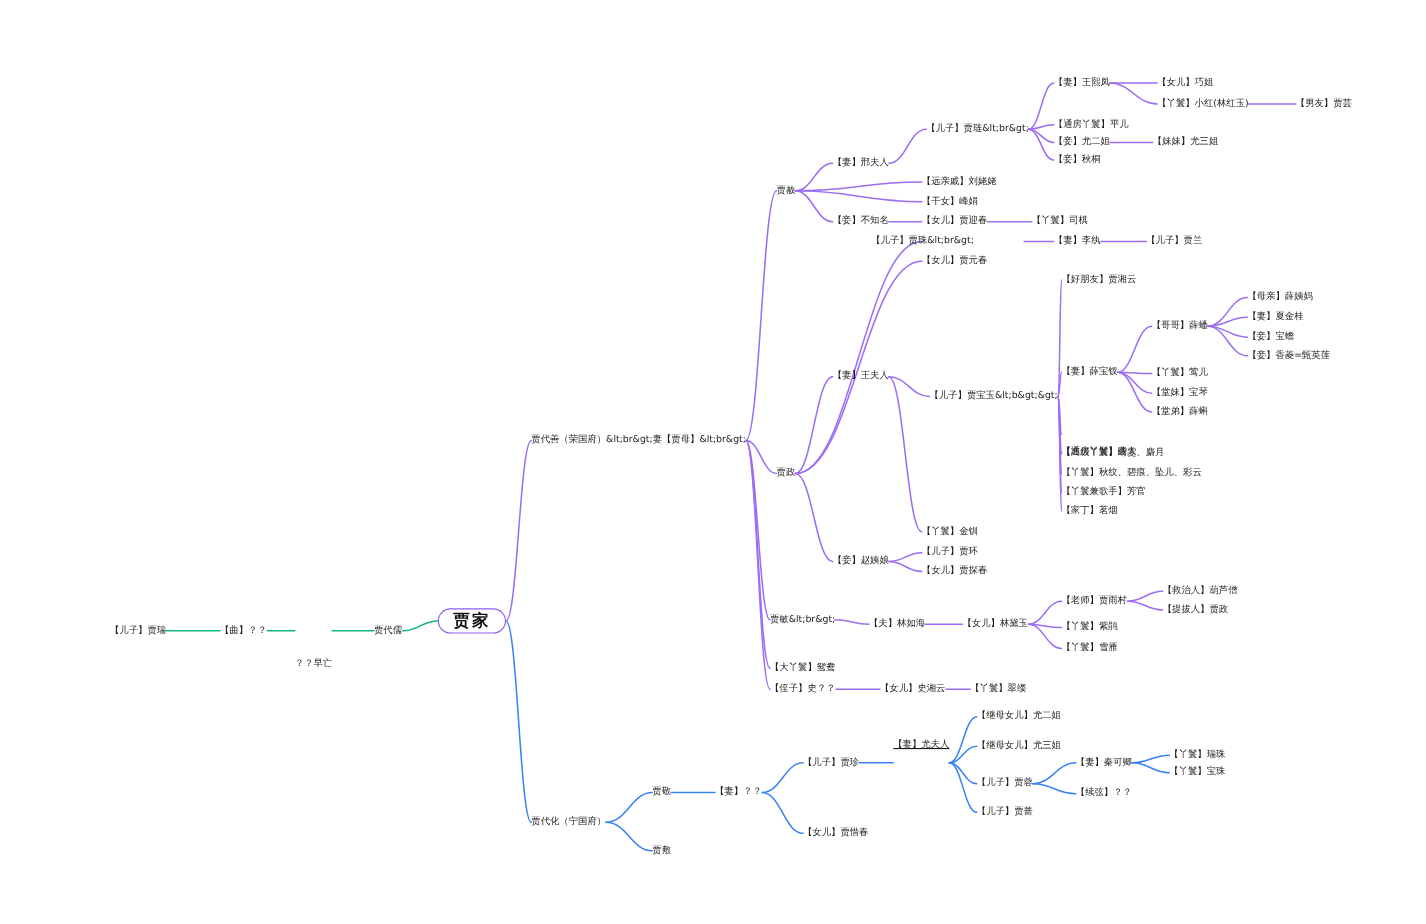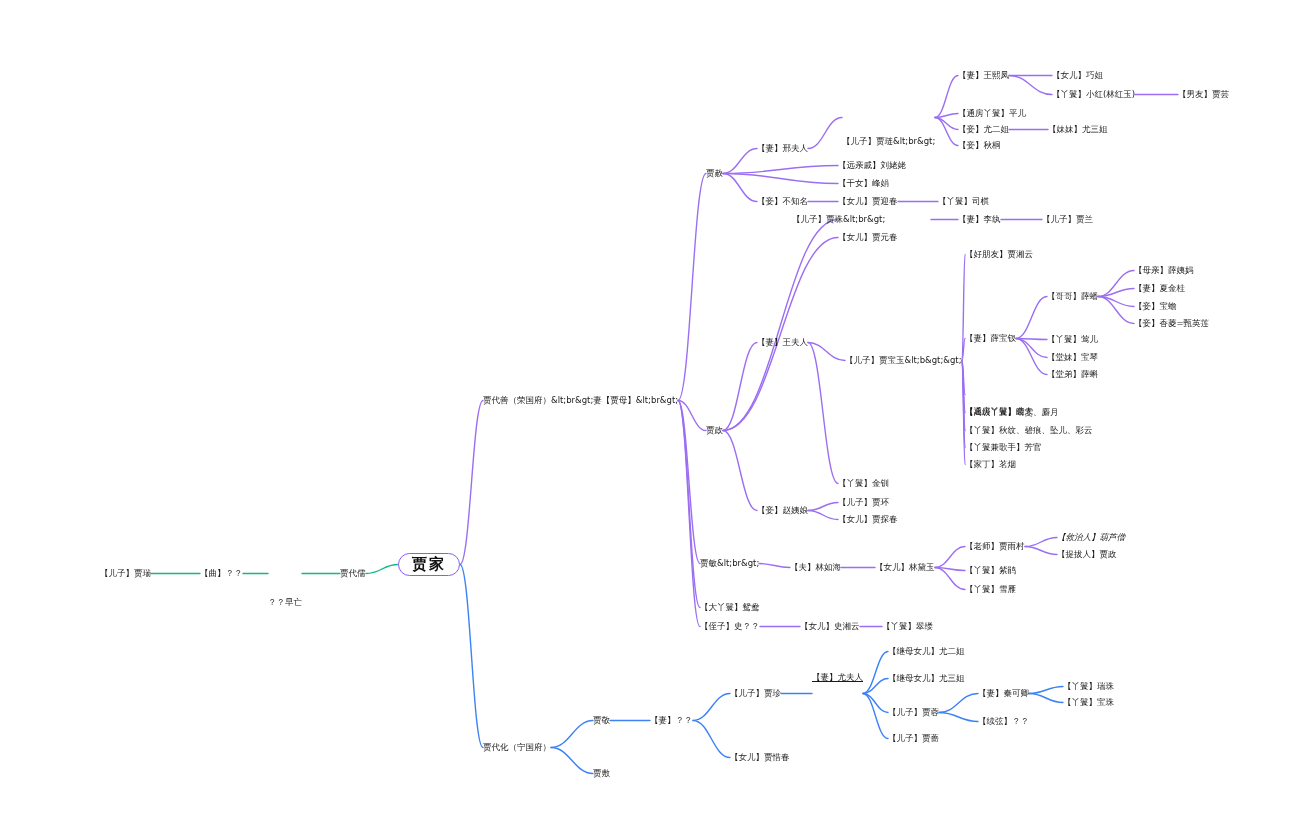--- a/index.html
+++ b/index.html
@@ -105,21 +105,21 @@
       <div class="node branch" style="left: 483px; top: 742px;">贾代化（宁国府）</div>
       <div class="node branch" style="left: 706px; top: 168px;">贾赦</div>
       <div class="node branch" style="left: 706px; top: 425px;">贾政</div>
       <div class="node branch" style="left: 700px; top: 558px;">贾敏&amp;lt;br&amp;gt;</div>
       <div class="node branch" style="left: 700px; top: 602px;">【大丫鬟】鸳鸯</div>
       <div class="node branch" style="left: 700px; top: 621px;">【侄子】史？？</div>
       <div class="node branch" style="left: 757px; top: 143px;">【妻】邢夫人</div>
       <div class="node branch" style="left: 838px; top: 160px;">【远亲戚】刘姥姥</div>
       <div class="node branch" style="left: 838px; top: 178px;">【干女】峰娟</div>
       <div class="node branch" style="left: 757px; top: 196px; text-align: center;">【妾】不知名</div>
-      <div class="node branch" style="left: 842px; top: 112px; margin-top: 24px;">【儿子】贾琏&amp;lt;br&amp;gt;</div>
+      <div class="node branch" style="left: 842px; top: 112px;">【儿子】贾琏&amp;lt;br&amp;gt;</div>
       <div class="node branch" style="left: 958px; top: 70px;">【妻】王熙凤</div>
       <div class="node branch" style="left: 958px; top: 108px;">【通房丫鬟】平儿</div>
       <div class="node branch" style="left: 958px; top: 124px;">【妾】尤二姐</div>
       <div class="node branch" style="left: 958px; top: 140px;">【妾】秋桐</div>
       <div class="node branch" style="left: 1052px; top: 70px;">【女儿】巧姐</div>
       <div class="node branch" style="left: 1052px; top: 89px;">【丫鬟】小红(林红玉)</div>
       <div class="node branch" style="left: 1178px; top: 89px;">【男友】贾芸</div>
       <div class="node branch" style="left: 1048px; top: 124px;">【妹妹】尤三姐</div>
       <div class="node branch" style="left: 838px; top: 196px;">【女儿】贾迎春</div>
       <div class="node branch" style="left: 938px; top: 196px;">【丫鬟】司棋</div>
@@ -146,21 +146,21 @@
       <div class="node branch" style="left: 1047px; top: 369px;">【堂弟】薛蝌</div>
       <div class="node branch" style="left: 1134px; top: 265px;">【母亲】薛姨妈</div>
       <div class="node branch" style="left: 1134px; top: 283px;">【妻】夏金桂</div>
       <div class="node branch" style="left: 1134px; top: 301px;">【妾】宝蟾</div>
       <div class="node branch" style="left: 1134px; top: 318px;">【妾】香菱=甄英莲</div>
       <div class="node branch" style="left: 790px; top: 562px;">【夫】林如海</div>
       <div class="node branch" style="left: 875px; top: 562px;">【女儿】林黛玉</div>
       <div class="node branch" style="left: 965px; top: 541px;">【老师】贾雨村</div>
       <div class="node branch" style="left: 965px; top: 565px;">【丫鬟】紫鹃</div>
       <div class="node branch" style="left: 965px; top: 584px;">【丫鬟】雪雁</div>
-      <div class="node branch" style="left: 1057px; top: 532px; font-style: italic;">【救治人】葫芦僧</div>
+      <div class="node branch" style="left: 1057px; top: 532px;">【救治人】葫芦僧</div>
       <div class="node branch" style="left: 1057px; top: 549px;">【提拔人】贾政</div>
       <div class="node branch" style="left: 800px; top: 621px;">【女儿】史湘云</div>
       <div class="node branch" style="left: 882px; top: 621px;">【丫鬟】翠缕</div>
       <div class="node branch" style="left: 593px; top: 768px;">贾敷</div>
       <div class="node branch" style="left: 593px; top: 715px;">贾敬</div>
       <div class="node branch" style="left: 650px; top: 715px;">【妻】？？</div>
       <div class="node branch" style="left: 730px; top: 688px;">【儿子】贾珍</div>
       <div class="node branch" style="left: 730px; top: 752px;">【女儿】贾惜春</div>
       <div class="node branch" style="left: 812px; top: 672px; text-decoration: underline;">【妻】尤夫人</div>
       <div class="node branch" style="left: 888px; top: 646px;">【继母女儿】尤二姐</div>

